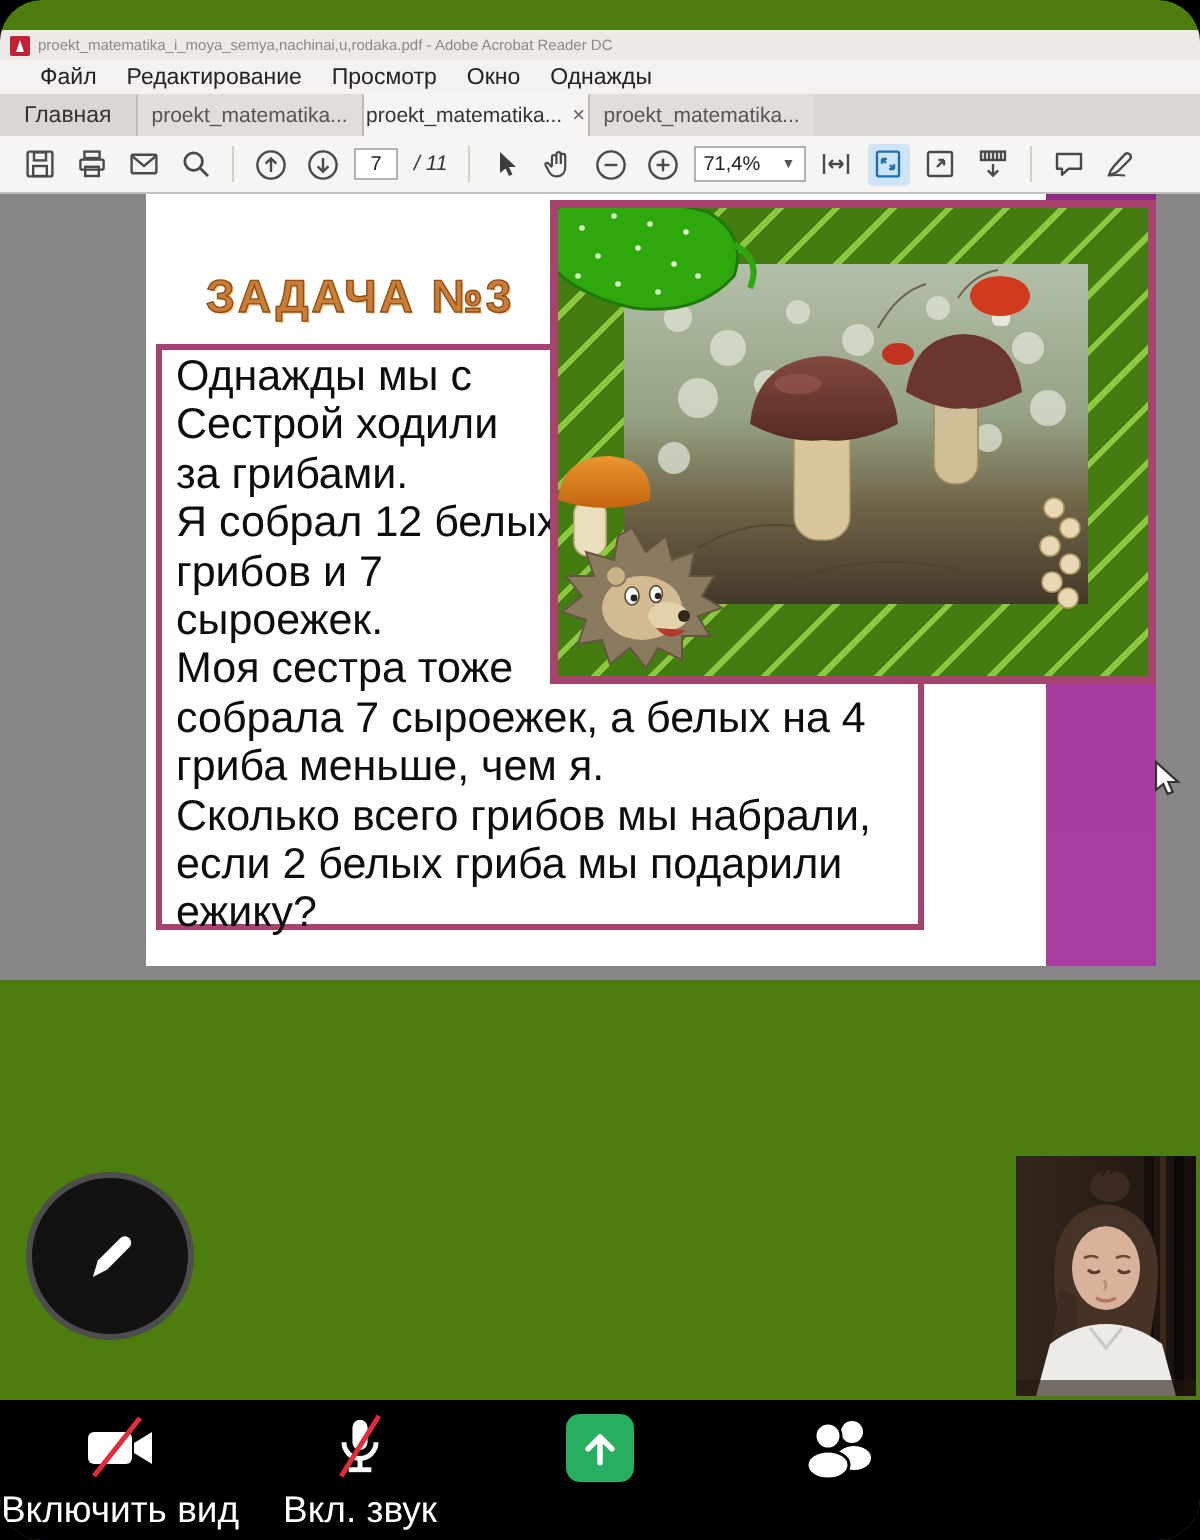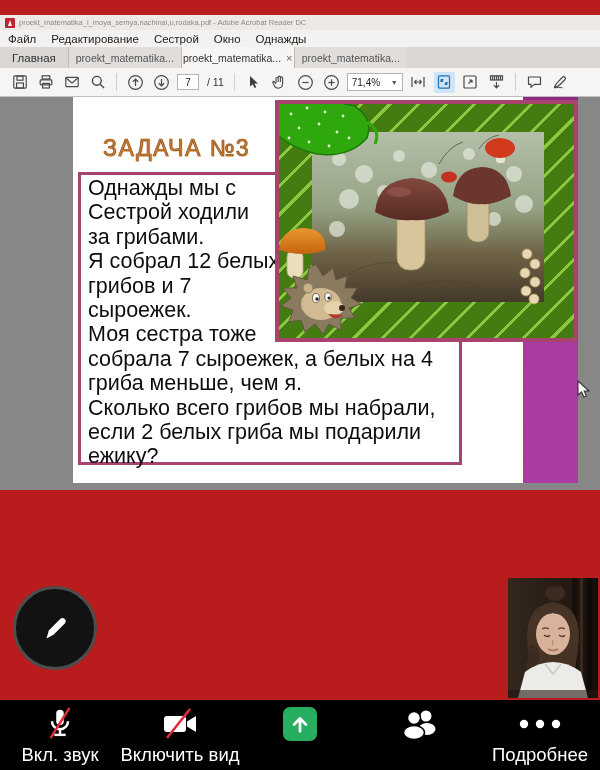--- a/index.html
+++ b/index.html
@@ -1,59 +1,59 @@
 <!DOCTYPE html>
 <html><head>
 <meta charset="utf-8">
 <style>
   * { margin:0; padding:0; box-sizing:border-box; }
   html,body { background:#000; }
   body { font-family:"Liberation Sans", sans-serif; }
-  #app { position:relative; width:600px; height:770px; background:#b91c1c; overflow:hidden; }
+  #app { position:relative; width:600px; height:770px; background:#4d7c0f; overflow:hidden;border-radius:21px; }
 
   
   .titlebar { position:absolute; top:15px; left:0; width:100%; height:15px; background:#ece9e6;
     display:flex; align-items:center; padding-left:5px; gap:4px; }
   .adobe-logo { width:10px; height:10px; background:#c22033; border-radius:1px; position:relative; flex:0 0 auto; }
   .adobe-logo:after { content:""; position:absolute; left:2.5px; top:2px; border-left:2.5px solid transparent;
     border-right:2.5px solid transparent; border-bottom:6px solid #fff; }
   .titlebar-text { font-size:7.5px; color:#8d8a86; white-space:nowrap; overflow:hidden; }
 
   .menubar { position:absolute; top:30px; left:0; width:100%; height:17px; background:#f4f2f0;
-    display:flex; align-items:center; gap:15px; padding-left:8px; }
+    display:flex; align-items:center; gap:15px; padding-left:20px; }
   .menu-item { font-size:11.5px; color:#222; cursor:default; }
 
   .tabbar { position:absolute; top:47px; left:0; width:100%; height:21px; background:#d9d6d3;
     display:flex; align-items:stretch; }
   .nav-label { font-size:11.5px; color:#333; display:flex; align-items:center; padding:0 12px;text-align:center; }
   .doc-tab { width:113px; font-size:10.5px; color:#555; display:flex; align-items:center;
     justify-content:center; gap:5px; background:#e0ddda; border-left:1px solid #bdbab7; overflow:hidden; white-space:nowrap; }
   .doc-tab.active { background:#f6f5f3; color:#333; }
   .doc-tab .close-x { font-size:11px; color:#666; }
 
   .toolbar { position:absolute; top:68px; left:0; width:100%; height:29px; background:#f6f5f3;
     border-bottom:1px solid #c2bfbc; display:flex; align-items:center; gap:5px; padding-left:9px; }
   .tb-btn { width:21px; height:21px; display:flex; align-items:center; justify-content:center; border-radius:2px; }
   .tb-btn.selected { background:#cfe4f7; }
   .tb-btn svg { display:block; }
   .tb-sep { width:1px; height:18px; background:#d2cfcb; margin:0 3px; }
   .page-input { width:22px; height:16px; font-size:10px; text-align:center; border:1px solid #b5b2af;
     background:#fff; color:#222; font-family:"Liberation Sans",sans-serif; }
-  .page-total { font-size:10.5px; color:#333; margin-left:3px; margin-right:2px; }
+  .page-total { font-size:10.5px; color:#333; margin-left:3px; margin-right:2px;font-style:italic; }
   .zoom-box { height:18px; min-width:56px; border:1px solid #b5b2af; background:#fff; display:flex;
     align-items:center; justify-content:space-between; padding:0 4px; gap:4px; }
   .zoom-box .zv { font-size:10px; color:#222; }
   .zoom-box .caret { font-size:7px; color:#555; }
 
   
   .viewer { position:absolute; top:97px; left:0; width:600px; height:393px; background:#878787; }
   .slide { position:absolute; left:73px; top:0; width:505px; height:386px; background:#fff; }
   .slide-purple-strip { position:absolute; right:0; top:0; width:55px; height:100%;
     background:linear-gradient(#8c2987 0%, #a83ba0 40%, #aa3da1 100%); }
-  .slide-title { position:absolute; left:30px; top:38px; font-size:23px; font-weight:normal;
+  .slide-title { position:absolute; left:30px; top:38px; font-size:23px; font-weight:bold;
     letter-spacing:1.5px; color:#cc7c35; -webkit-text-stroke:0.7px #8a4f1a;
     text-shadow:1px 1px 0 #f3d9ad; }
   .problem-box { position:absolute; left:5px; top:75px; width:384px; height:293px;
     border:3px solid #a8436f; background:#fff;padding-left:10px; }
   .problem-text { position:absolute; left:7px; top:1px; width:370px; font-size:21.5px; line-height:24.4px;
     color:#0d0d0d; white-space:pre-line; }
 
   .pic-frame { position:absolute; left:202px; top:3px; width:303px; height:242px;
     border:4px solid #a8436f;
     background:repeating-linear-gradient(135deg, #447c12 0 17px, #8cc83f 17px 20px); }
@@ -81,21 +81,21 @@
 <div id="app">
 
   <div class="titlebar">
     <span class="adobe-logo"></span>
     <span class="titlebar-text">proekt_matematika_i_moya_semya,nachinai,u,rodaka.pdf - Adobe Acrobat Reader DC</span>
   </div>
 
   <div class="menubar">
     <span class="menu-item">Файл</span>
     <span class="menu-item">Редактирование</span>
-    <span class="menu-item">Сестрой</span>
+    <span class="menu-item">Просмотр</span>
     <span class="menu-item">Окно</span>
     <span class="menu-item">Однажды</span>
   </div>
 
   <div class="tabbar">
     <span class="nav-label">Главная</span>
     <div class="doc-tab">
       <span>proekt_matematika...</span>
     </div>
     <div class="doc-tab active">
@@ -362,40 +362,40 @@
       <path d="M10 120l7-26q13-10 28-10 15 0 28 10l7 26z" fill="#ecebe8"></path>
       <path d="M37 86l8 10 8-10" stroke="#c9c7c2" stroke-width="1.5" fill="none"></path>
       <rect y="112" width="90" height="8" fill="#24180f" opacity="0.6"></rect>
     </svg>
   </div>
 
   <div class="meeting-bar">
 
     <div class="mt-ctl">
       <span class="mt-ico">
+        <svg width="40" height="34" viewBox="0 0 40 34">
+          <rect x="4" y="9" width="22" height="16" rx="3" fill="#fff"></rect>
+          <path d="M27 14.5l9-5.5v16l-9-5.5z" fill="#fff"></path>
+          <line x1="7" y1="31" x2="30" y2="2" stroke="#e02b3a" stroke-width="2.6"></line>
+        </svg>
+      </span>
+      <span class="mt-label">Включить вид</span>
+    </div>
+
+    <div class="mt-ctl">
+      <span class="mt-ico">
         <svg width="34" height="36" viewBox="0 0 36 36">
           <rect x="14" y="3" width="8" height="16" rx="4" fill="#fff"></rect>
           <path d="M9.5 15a8.5 8.5 0 0 0 17 0" stroke="#fff" stroke-width="2.6" fill="none"></path>
           <line x1="18" y1="24" x2="18" y2="29" stroke="#fff" stroke-width="2.6"></line>
           <line x1="12" y1="29.5" x2="24" y2="29.5" stroke="#fff" stroke-width="2.6"></line>
           <line x1="8" y1="33" x2="28" y2="1" stroke="#e02b3a" stroke-width="2.6"></line>
         </svg>
       </span>
       <span class="mt-label">Вкл. звук</span>
-    </div>
-
-    <div class="mt-ctl">
-      <span class="mt-ico">
-        <svg width="40" height="34" viewBox="0 0 40 34">
-          <rect x="4" y="9" width="22" height="16" rx="3" fill="#fff"></rect>
-          <path d="M27 14.5l9-5.5v16l-9-5.5z" fill="#fff"></path>
-          <line x1="7" y1="31" x2="30" y2="2" stroke="#e02b3a" stroke-width="2.6"></line>
-        </svg>
-      </span>
-      <span class="mt-label">Включить вид</span>
     </div>
 
     <div class="mt-ctl">
       <span class="mt-ico">
         <span class="share-chip">
           <svg width="22" height="22" viewBox="0 0 24 24">
             <path d="M12 20V7M5.5 12.5L12 6l6.5 6.5" stroke="#fff" stroke-width="3" fill="none" stroke-linecap="round" stroke-linejoin="round"></path>
           </svg>
         </span>
       </span>
@@ -405,25 +405,15 @@
       <span class="mt-ico">
         <svg width="40" height="32" viewBox="0 0 40 32">
           <circle cx="26" cy="8" r="5.5" fill="#fff"></circle>
           <ellipse cx="27" cy="21" rx="8.5" ry="6" fill="#fff"></ellipse>
           <circle cx="14" cy="10" r="6.5" fill="#fff" stroke="#000" stroke-width="1.5"></circle>
           <ellipse cx="14" cy="24.5" rx="10.5" ry="7" fill="#fff" stroke="#000" stroke-width="1.5"></ellipse>
         </svg>
       </span>
     </div>
 
-    <div class="mt-ctl">
-      <span class="mt-ico">
-        <svg width="44" height="12" viewBox="0 0 44 12">
-          <circle cx="6" cy="6" r="4.2" fill="#fff"></circle>
-            <circle cx="22" cy="6" r="4.2" fill="#fff"></circle>
-            <circle cx="38" cy="6" r="4.2" fill="#fff"></circle>
-        </svg>
-      </span>
-      <span class="mt-label">Подробнее</span>
-    </div>
 
   </div>
 </div>
 
 </body></html>

